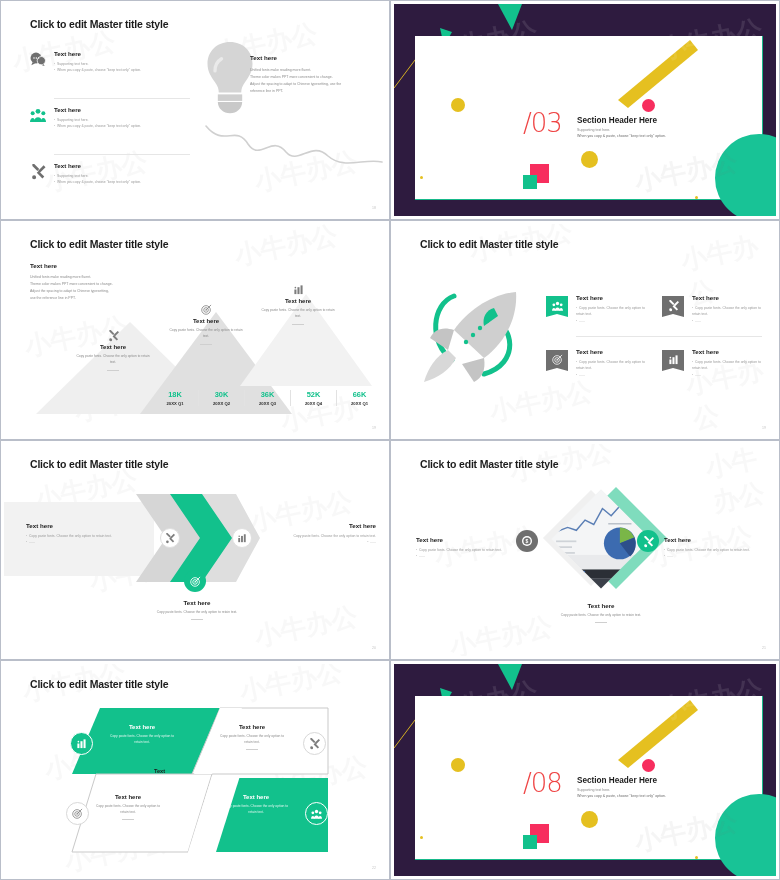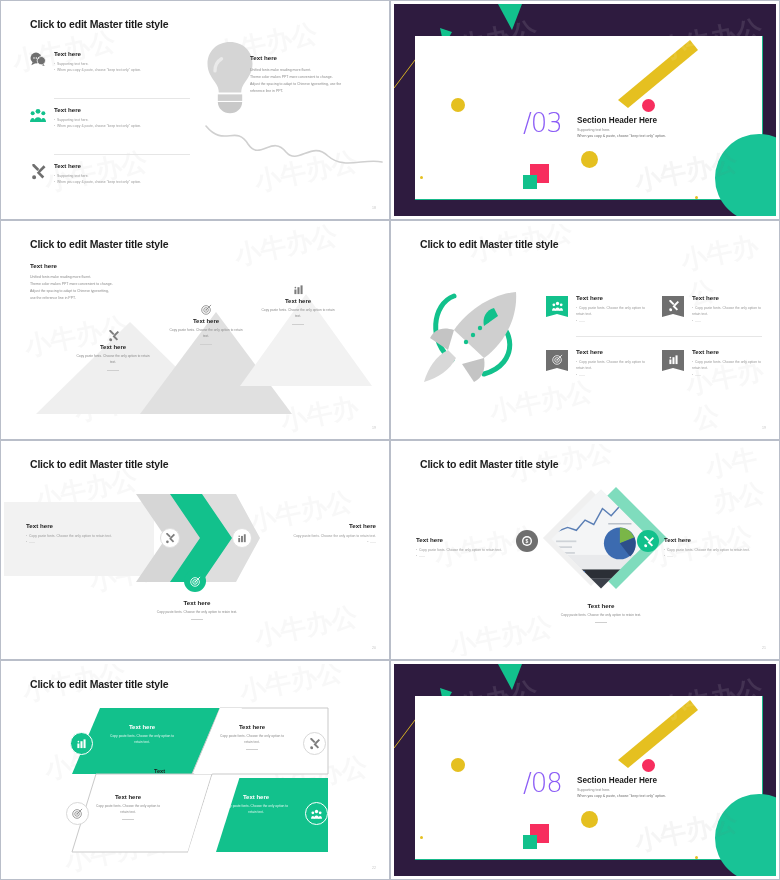--- a/index.html
+++ b/index.html
@@ -73,21 +73,21 @@
   .sec-card {
     position: absolute; left: 21px; top: 32px;
     width: 348px; height: 164px;
     background: #ffffff;
     border-right: 1.5px solid #17b98a;
     border-bottom: 1.5px solid #17b98a;
   }
   .sec-num {
     position: absolute;
     font-size: 26px; font-weight: 300;
-    color: #8b5cf6; letter-spacing: -1px;
+    color: #ef4444; letter-spacing: -1px;
     font-family: "DejaVu Sans", sans-serif;
   }
   .sec-h { font-size: 8.2px; font-weight: bold; color: #1c1c1c; }
   .sec-s { font-size: 3.6px; color: #8a8a8a; margin-top: 3px; }
   .sec-s2 { font-size: 3.6px; color: #6b6b6b; margin-top: 2px; }
   .dot { position: absolute; border-radius: 50%; }
   .sq { position: absolute; }
   .kpi-wrap { position: absolute; display: flex; }
   .kpi { text-align: center; padding: 0 6px; border-left: 1px solid #e2e2e2; }
   .kpi:first-child { border-left: none; }
@@ -294,20 +294,42 @@
       <div style="position:absolute;left:26px;top:38px;width:120px">
         <div class="h-sub">Text here</div>
         <div style="margin-top:5px">
           <div class="body-txt">Unified fonts make reading more fluent.</div>
           <div class="body-txt">Theme color makes PPT more convenient to change.</div>
           <div class="body-txt">Adjust the spacing to adapt to Chinese typesetting,</div>
           <div class="body-txt">use the reference line in PPT.</div>
         </div>
       </div>
 
+      <div class="kpi-wrap" style="left:148px;top:166px">
+        <div class="kpi" style="width:46px">
+          <div class="kpi-v">18K</div>
+          <div class="kpi-l">20XX Q1</div>
+        </div>
+        <div class="kpi" style="width:46px">
+          <div class="kpi-v">30K</div>
+          <div class="kpi-l">20XX Q2</div>
+        </div>
+        <div class="kpi" style="width:46px">
+          <div class="kpi-v">36K</div>
+          <div class="kpi-l">20XX Q3</div>
+        </div>
+        <div class="kpi" style="width:46px">
+          <div class="kpi-v">52K</div>
+          <div class="kpi-l">20XX Q4</div>
+        </div>
+        <div class="kpi" style="width:46px">
+          <div class="kpi-v">66K</div>
+          <div class="kpi-l">20XX Q1</div>
+        </div>
+      </div>
       <div class="pagenum">19</div>
     </div>
   </div>
 
   <div class="slide">
     <div class="slide-inner">
       <div class="wm" style="left:75px;top:0px;transform:rotate(-12deg);">小牛办公</div>
       <div class="wm" style="left:290px;top:10px;transform:rotate(-12deg);">小牛办公</div>
       <div class="wm" style="left:95px;top:160px;transform:rotate(-12deg);">小牛办公</div>
       <div class="wm" style="left:295px;top:135px;transform:rotate(-12deg);">小牛办公</div>

